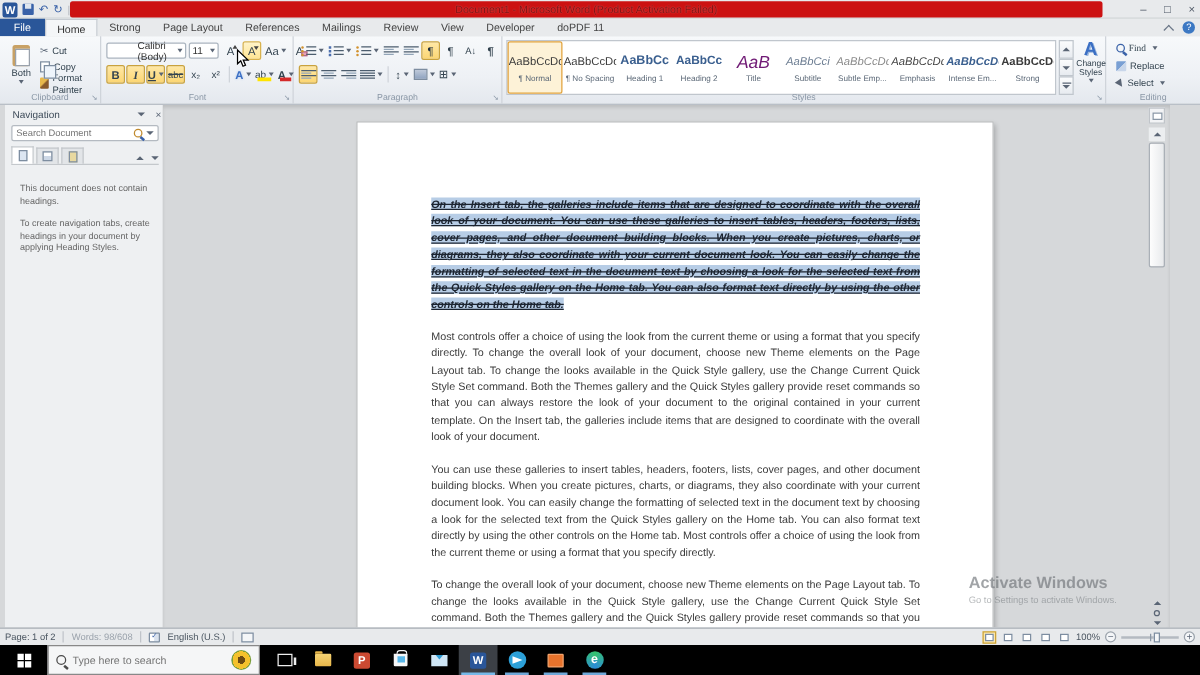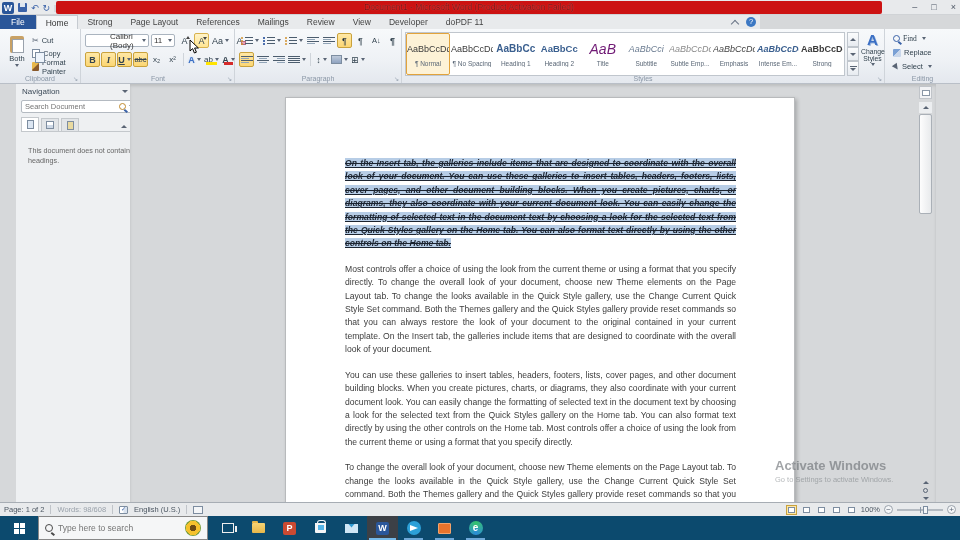--- a/index.html
+++ b/index.html
@@ -13,21 +13,21 @@
   .wlogo { width:12px; height:12px; background:#2a5699; color:#fff; font-size:9px; font-weight:bold; text-align:center; line-height:12px; border-radius:2px; }
   .floppy { width:9px; height:9px; background:#3a62a8; border-radius:1px; position:relative; }
   .floppy::after { content:""; position:absolute; left:2px; top:0; width:5px; height:4px; background:#dfe6ef; }
   .qat-sep { color:#b4b9bf; font-size:8px; letter-spacing:-1px; }
   .caret-d { width:0; height:0; border-left:3px solid transparent; border-right:3px solid transparent; border-top:3px solid #5a6575; display:inline-block; }
   .redbanner { position:absolute; left:56px; top:1px; width:826px; height:13px; background:#cc1212; border-radius:2px; color:#7e0f0f; font-size:8.5px; text-align:center; line-height:13px; text-shadow:0 0 1px #e46a6a; }
   .wincontrols { position:absolute; right:4px; top:1px; display:flex; gap:14px; color:#4b5563; font-size:9px; line-height:13px; }
   .wincontrols span { cursor:default; }
 
   
-  .tabrow { position:absolute; left:0; top:15px; width:760px; height:14px; background:#e8eaec; }
+  .tabrow { position:absolute; left:0; top:15px; width:960px; height:14px; background:#e8eaec; }
   .tab { float:left; height:14px; padding:0 9px; font-size:8.5px; line-height:14px; color:#444; }
   .tab.file { background:#2a5699; color:#fff; padding:0 11px; }
   .tab.sel { background:#f4f6f8; border:1px solid #c6cbd1; border-bottom:none; color:#333; }
   .tabrow-right { position:absolute; right:4px; top:2px; display:flex; gap:8px; align-items:center; }
   .chev-up { width:6px; height:6px; border-left:1.5px solid #6a7687; border-top:1.5px solid #6a7687; transform:rotate(45deg); margin-top:3px; }
   .helpdot { width:10px; height:10px; border-radius:50%; background:#3c78c3; color:#fff; font-size:7.5px; text-align:center; line-height:10px; }
 
   
   .ribbon { position:absolute; left:0; top:29px; width:960px; height:55px; background:linear-gradient(#f7f9fb,#eef1f5 60%,#e4e8ee); border-bottom:1px solid #b9bfc7; }
   .grp { position:absolute; top:0; height:54px; border-right:1px solid #cfd4da; }
@@ -108,21 +108,21 @@
 
   
   .g-edit { left:885px; width:75px; border-right:none; }
   .ed-row { position:absolute; left:8px; display:flex; align-items:center; gap:3px; font-size:7.5px; color:#33434f; height:13px; }
   .mag { width:7px; height:7px; border:1.5px solid #3a62a8; border-radius:50%; position:relative; }
   .mag::after { content:""; position:absolute; right:-3px; bottom:-2px; width:4px; height:1.5px; background:#3a62a8; transform:rotate(40deg); }
   .repl-ic { width:8px; height:8px; background:linear-gradient(135deg,#7aa0d4 50%,#c8d6ea 50%); border-radius:1px; }
   .sel-ic { width:0; height:0; border-left:3px solid transparent; border-right:3px solid transparent; border-top:6px solid #5a6575; transform:rotate(-35deg); }
 
   
-  .navpane { position:absolute; left:16px; top:84px; width:130px; height:418px; background:#eef0f2; border-right:1px solid #c4c8cc; }
+  .navpane { position:absolute; left:4px; top:84px; width:130px; height:418px; background:#eef0f2; border-right:1px solid #c4c8cc; }
   .nav-head { position:absolute; left:6px; top:3px; right:4px; font-size:8px; color:#3c4a58; display:flex; align-items:center; }
   .nav-head .sp { flex:1; }
   .nav-search { position:absolute; left:5px; top:16px; width:118px; height:13px; background:#fff; border:1px solid #b4bac1; border-radius:2px; display:flex; align-items:center; padding:0 3px; gap:3px; }
   .nav-search input { border:none; outline:none; flex:1; font-size:7.5px; color:#555; background:transparent; width:80px; font-family:inherit; }
   .nav-tabs { position:absolute; left:5px; top:34px; width:118px; height:14px; border-bottom:1px solid #c4c8cc; display:flex; align-items:flex-end; }
   .ntab { width:18px; height:13px; border:1px solid #c4c8cc; border-bottom:none; background:#e2e5e8; display:flex; align-items:center; justify-content:center; margin-right:2px; }
   .ntab.on { background:#fff; height:14px; }
   .ntab .pg { width:7px; height:9px; background:#fff; border:1px solid #7d8da0; }
   .ntab.on .pg { background:#dce6f2; }
   .ntab .pg2 { width:8px; height:8px; background:linear-gradient(#fff 50%,#cdd8e6 50%); border:1px solid #7d8da0; }
@@ -161,21 +161,21 @@
   .st-right { position:absolute; right:4px; top:0; height:13px; display:flex; align-items:center; gap:4px; }
   .viewbtn { width:11px; height:10px; border:1px solid transparent; display:flex; align-items:center; justify-content:center; }
   .viewbtn div { width:7px; height:6px; border:1px solid #7d8da0; background:#fff; }
   .viewbtn.on { border-color:#c9a23d; background:#ffe8a6; }
   .zoomtrack { width:46px; height:2px; background:#b4bac1; position:relative; }
   .zoomtrack::before { content:""; position:absolute; left:50%; top:-2px; width:1px; height:6px; background:#8a97a6; }
   .zoomthumb { position:absolute; left:26px; top:-3px; width:5px; height:8px; background:#f4f6f8; border:1px solid #7d8da0; }
   .zbtn { width:9px; height:9px; border-radius:50%; border:1px solid #9aa2ab; color:#5a6575; font-size:8px; line-height:7px; text-align:center; background:#f4f6f8; }
 
   
-  .taskbar { position:absolute; left:0; top:516px; width:960px; height:24px; background:#0c4a6e; }
+  .taskbar { position:absolute; left:0; top:516px; width:960px; height:24px; background:#000000; }
   .startbtn { position:absolute; left:0; top:0; width:38px; height:24px; display:flex; align-items:center; justify-content:center; }
   .winlogo { width:11px; height:11px; display:grid; grid-template-columns:5px 5px; grid-gap:1px; }
   .winlogo div { background:#fff; }
   .tsearch { position:absolute; left:38px; top:0; width:170px; height:24px; background:#f5f6f7; border:1px solid #888; display:flex; align-items:center; padding:0 6px; gap:5px; }
   .tsearch input { border:none; outline:none; background:transparent; font-size:8.5px; color:#333; width:100px; font-family:inherit; }
   .mag-d { width:8px; height:8px; border:1.5px solid #4a4a4a; border-radius:50%; position:relative; flex:none; }
   .mag-d::after { content:""; position:absolute; right:-3px; bottom:-3px; width:4px; height:1.5px; background:#4a4a4a; transform:rotate(40deg); }
   .sunflower { margin-left:auto; width:16px; height:16px; border-radius:50%; background:radial-gradient(circle at 50% 50%, #6b4a12 0 3px, #f4c12c 3px 7px, #7a9e3b 7px); }
   .tbicons { position:absolute; left:212px; top:0; display:flex; height:24px; }
   .tbi { width:31px; height:24px; display:flex; align-items:center; justify-content:center; position:relative; }
@@ -505,20 +505,21 @@
     <div class="ntab">
         <div class="pg" style="background:#e8d9a0;"></div>
       </div>
     <div class="nav-arrows">
       <span class="tri6u"></span>
       <span class="tri6d"></span>
     </div>
   </div>
   <div class="nav-msg">
     <p>This document does not contain headings.</p>
+    <p>To create navigation tabs, create headings in your document by applying Heading Styles.</p>
   </div>
 </div>
 
 <div class="docarea">
   <div class="page">
     <div class="doctext">
       <p><span class="selpara">On the Insert tab, the galleries include items that are designed to coordinate with the overall look of your document. You can use these galleries to insert tables, headers, footers, lists, cover pages, and other document building blocks. When you create pictures, charts, or diagrams, they also coordinate with your current document look. You can easily change the formatting of selected text in the document text by choosing a look for the selected text from the Quick Styles gallery on the Home tab. You can also format text directly by using the other controls on the Home tab.</span></p>
       <p>Most controls offer a choice of using the look from the current theme or using a format that you specify directly. To change the overall look of your document, choose new Theme elements on the Page Layout tab. To change the looks available in the Quick Style gallery, use the Change Current Quick Style Set command. Both the Themes gallery and the Quick Styles gallery provide reset commands so that you can always restore the look of your document to the original contained in your current template. On the Insert tab, the galleries include items that are designed to coordinate with the overall look of your document.</p>
       <p>You can use these galleries to insert tables, headers, footers, lists, cover pages, and other document building blocks. When you create pictures, charts, or diagrams, they also coordinate with your current document look. You can easily change the formatting of selected text in the document text by choosing a look for the selected text from the Quick Styles gallery on the Home tab. You can also format text directly by using the other controls on the Home tab. Most controls offer a choice of using the look from the current theme or using a format that you specify directly.</p>
       <p>To change the overall look of your document, choose new Theme elements on the Page Layout tab. To change the looks available in the Quick Style gallery, use the Change Current Quick Style Set command. Both the Themes gallery and the Quick Styles gallery provide reset commands so that you can always restore the look of your document to the original contained in your current template. On the Insert tab, the galleries include items that are designed to coordinate with the overall look of your document. You can use these galleries to insert tables, headers, footers, lists, cover pages, and other document building</p>

